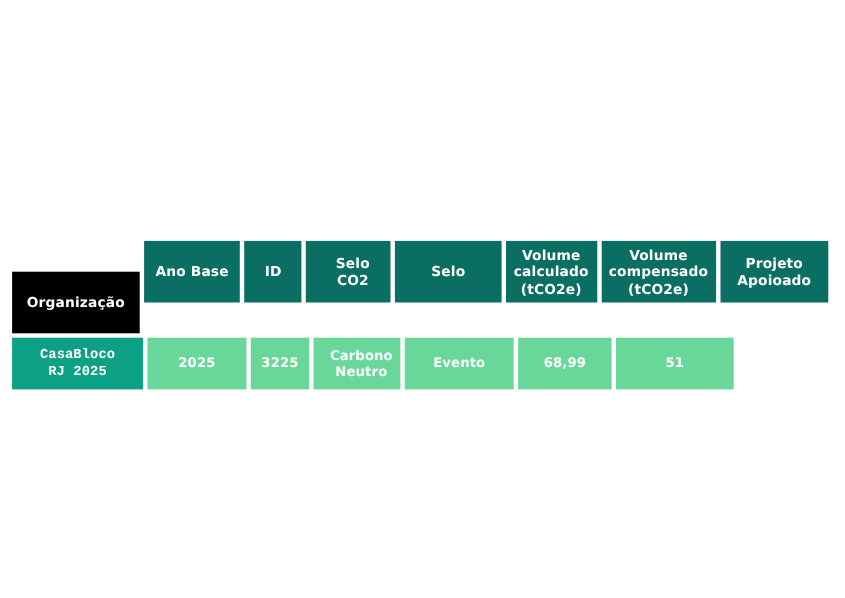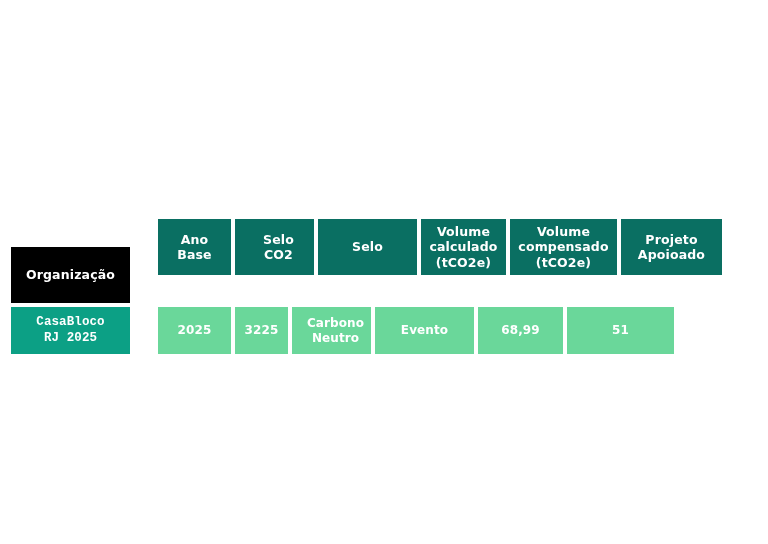--- a/index.html
+++ b/index.html
@@ -72,21 +72,21 @@
   }
 
   .body-row .cell.accent {
     background: #0ca085;
     font-size: 12.5px;
     font-family: Liberation Mono, monospace;
   }
 
   
   .col-0 { width: 119px; }
-  .col-1 { width: 73px; margin-left: 24px;  }
+  .col-1 { width: 90px;  }
   .col-2 { width: 53px;  }
   .col-3 { width: 79px; padding-left: 12px;  }
   .col-4 { width: 99px;  }
   .col-5 { width: 85px;  }
   .col-6 { width: 107px; }
   .col-7 { width: 101px; }
 
   .cell-text {
     display: block;
     white-space: pre-line;
@@ -98,20 +98,23 @@
 <div id="page">
 
   <div id="carbon-table">
 
     <div class="table-row header-row">
       <div class="cell accent col-0">
         <span class="cell-text">Organização</span>
       </div>
       <div class="cell col-1">
         <span class="cell-text">Ano Base</span>
+      </div>
+      <div class="cell col-2">
+        <span class="cell-text">ID</span>
       </div>
       <div class="cell col-3">
         <span class="cell-text">Selo CO2</span>
       </div>
       <div class="cell col-4">
         <span class="cell-text">Selo</span>
       </div>
       <div class="cell col-5">
         <span class="cell-text">Volume
 calculado

